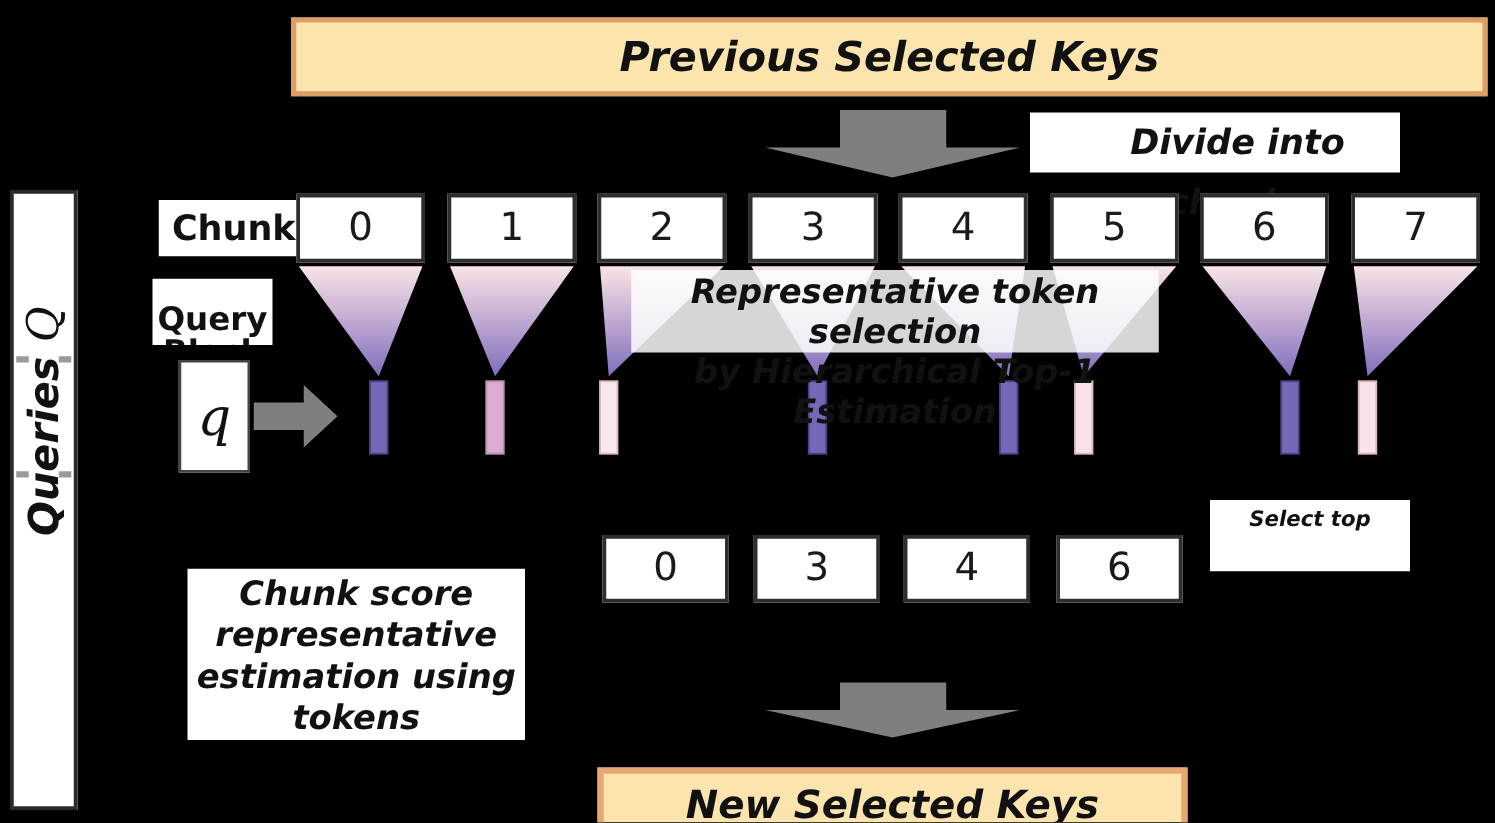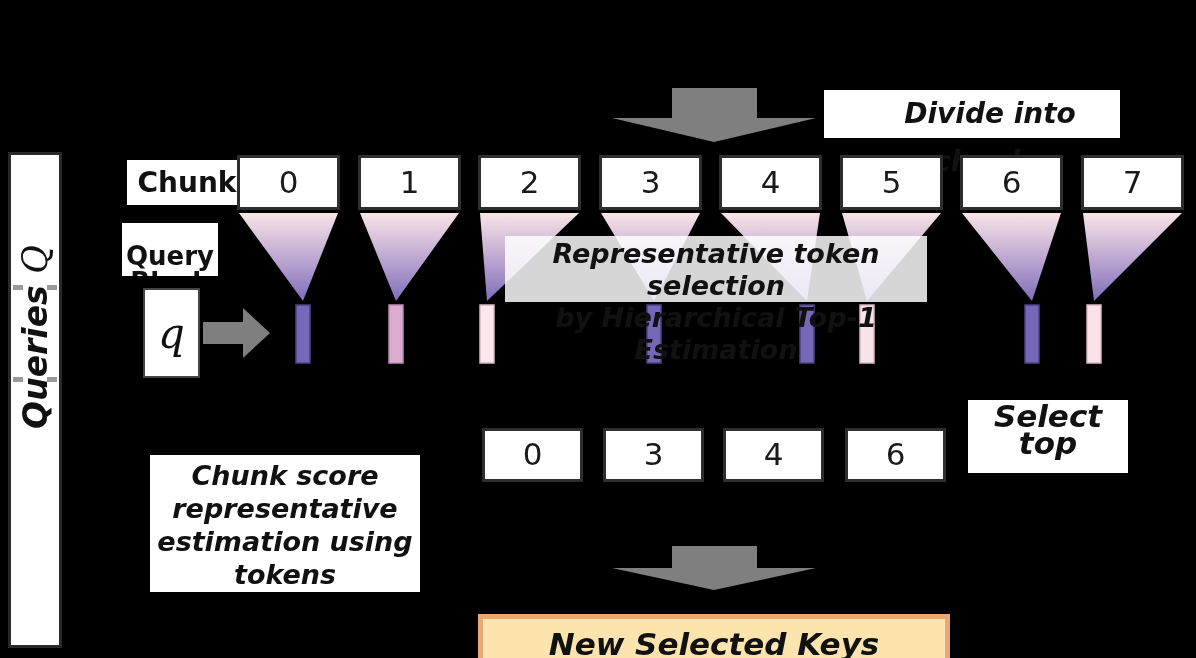--- a/index.html
+++ b/index.html
@@ -9,23 +9,23 @@
 
   .banner{position:absolute;box-sizing:border-box;display:flex;align-items:center;justify-content:center;
           font-weight:bold;font-style:italic;color:#111;}
   .banner-previous{left:233px;top:14px;width:957px;height:63px;border:4px solid;font-size:33px;}
   .banner-new{left:478px;top:595px;width:472px;height:60px;border:5px solid;font-size:31px;margin-top:19px;}
 
   .white-label{position:absolute;background:#fff;color:#111;text-align:center;box-sizing:border-box;}
   .divide-label{left:824px;top:90px;width:296px;height:48px;font-size:28px;font-weight:bold;font-style:italic;line-height:48px;padding-left:36px;}
   .chunk-word{left:127px;top:160px;width:120px;height:45px;font-size:28px;font-weight:bold;line-height:45px;}
   .query-block-label{left:122px;top:223px;width:96px;height:53px;font-size:26px;font-weight:bold;line-height:26px;padding-top:20px;overflow:hidden;}
-  .rep-label{left:505px;top:236px;width:422px;height:66px;background:rgba(255,255,255,0.84);
+  .rep-label{left:505px;top:216px;width:422px;height:66px;background:rgba(255,255,255,0.84);
              font-size:27px;font-weight:bold;font-style:italic;line-height:32px;padding-top:2px;}
-  .select-top-label{left:968px;top:400px;width:160px;height:73px;font-size:31px;font-weight:bold;font-style:italic;line-height:27px;padding-top:3px;}
+  .select-top-label{left:968px;top:400px;width:160px;height:57px;font-size:17px;font-weight:bold;font-style:italic;line-height:27px;padding-top:3px;}
   .chunk-score-label{left:150px;top:455px;width:270px;height:137px;font-size:27px;font-weight:bold;font-style:italic;line-height:33px;padding-top:4px;}
   .math{font-family:"DejaVu Serif",serif;font-style:italic;font-weight:normal;}
   .math-sub{font-family:"DejaVu Serif",serif;font-style:italic;font-weight:normal;font-size:70%;vertical-align:-4px;}
 
   .q-box{position:absolute;left:143px;top:288px;width:57px;height:90px;background:#fff;border:2px solid #444;
          box-sizing:border-box;display:flex;align-items:center;justify-content:center;
          font-family:"DejaVu Serif",serif;font-style:italic;font-size:42px;}
 
   .queries-box{position:absolute;left:8px;top:152px;width:54px;height:496px;background:#fff;border:3px solid #2a2a2a;box-sizing:border-box;}
   .queries-label{position:absolute;left:50%;top:182px;transform:translate(-50%,-50%) rotate(-90deg);
@@ -69,20 +69,23 @@
         <rect x="800" y="305" width="14" height="58" fill="#7767B7" stroke="#4F4287" stroke-width="1.5"></rect>
         <rect x="860" y="305" width="14" height="58" fill="#F8E3E8" stroke="#D9B6C4" stroke-width="1.5"></rect>
         <rect x="1025" y="305" width="14" height="58" fill="#7767B7" stroke="#4F4287" stroke-width="1.5"></rect>
         <rect x="1087" y="305" width="14" height="58" fill="#F9E2E8" stroke="#D9B6C4" stroke-width="1.5"></rect>
       </g>
     <polygon class="arrow" points="672,88 757,88 757,118 816,118 714,142 612,118 672,118" fill="#7F7F7F"></polygon>
     <polygon class="arrow" points="203,322 243,322 243,308 270,333 243,358 243,344 203,344" fill="#7F7F7F"></polygon>
     <polygon class="arrow" points="672,546 757,546 757,568 816,568 714,590 612,568 672,568" fill="#7F7F7F"></polygon>
   </svg>
 
+  <div class="banner banner-previous" id="banner-previous" style="background: rgb(252, 228, 174); border-color: rgb(220, 158, 99);">
+    <span>Previous Selected Keys</span>
+  </div>
 
   <div class="white-label divide-label">
     <span>Divide into chunks</span>
   </div>
 
   <div class="white-label chunk-word">
     <span>Chunk</span>
   </div>
 
   <div id="chunk-row">

